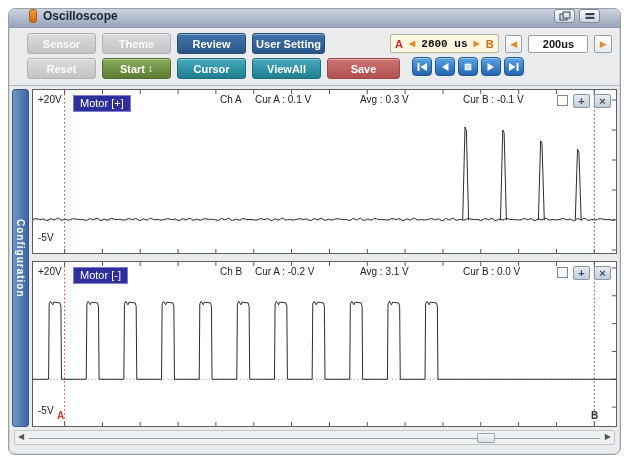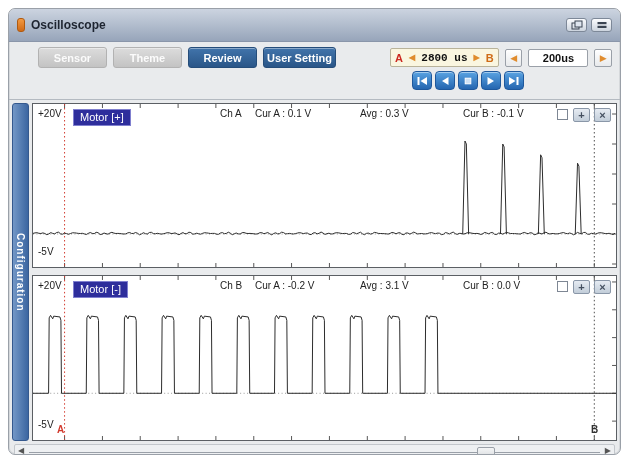--- a/index.html
+++ b/index.html
@@ -1,32 +1,32 @@
 <!DOCTYPE html>
 <html><head>
 <meta charset="utf-8">
 <style>
   * { margin:0; padding:0; box-sizing:border-box; }
   body { width:629px; height:465px; background:#fff; font-family:"Liberation Sans", sans-serif; position:relative; }
   .window { position:absolute; left:8px; top:8px; width:613px; height:447px; background:#e9ebed;
             border:1px solid #9aa0a8; border-radius:7px; overflow:hidden; box-shadow:0 0 0 1px #d5d8db inset; }
 
   
-  .titlebar { height:33px; display:flex; align-items:center; padding:0 8px; gap:6px;
+  .titlebar { height:19px; display:flex; align-items:flex-start; padding:0 20px; gap:6px;
               background:linear-gradient(#ccd4e0,#97a5ba); border-bottom:1px solid #8a96aa;
               border-radius:6px 6px 0 0; }
   .app-icon { width:8px; height:14px; border-radius:3px; background:linear-gradient(#f29a42,#d06a16);
               border:1px solid #b05a10; }
   .title-text { font-size:12px; font-weight:bold; color:#1d2430; }
   .win-btns { margin-left:auto; display:flex; gap:4px; }
   .win-btn { width:21px; height:14px; border:1px solid #7d8898; border-radius:3px;
              background:linear-gradient(#fbfcfe,#ccd4de); display:flex; align-items:center; justify-content:center; }
 
   
-  .toolbar { position:relative; height:58px; padding:5px 4px 4px 29px; border-bottom:1px solid #b4bac1; }
+  .toolbar { position:relative; height:58px; padding:5px 4px 4px 18px; border-bottom:1px solid #b4bac1; }
   .btn-row { display:flex; gap:6px; margin-bottom:4px; }
   .tb-btn { width:69px; height:21px; border-radius:3px; display:flex; align-items:center; justify-content:center;
             gap:3px; font-size:11px; font-weight:bold; color:#fff; cursor:default;
             box-shadow:inset 0 1px 0 rgba(255,255,255,.4); }
   .tb-gray  { background:linear-gradient(#dcdcdc,#c3c3c3); border:1px solid #b2b2b2; color:#fbfbfb; }
   .tb-teal  { background:linear-gradient(#46a9bd,#1e7f90); border:1px solid #1a6d7b; }
   .tb-blue  { background:linear-gradient(#4174ab,#2a5688); border:1px solid #254d7a; }
   .tb-green { background:linear-gradient(#88ab5c,#5c7d33); border:1px solid #52702d; }
   .tb-red   { background:linear-gradient(#cd7474,#b25151); border:1px solid #9f4747; }
   .tb-wide  { width:73px; }
@@ -127,20 +127,38 @@
           <span>Sensor</span>
         </div>
       <div class="tb-btn tb-gray">
           <span>Theme</span>
         </div>
       <div class="tb-btn tb-blue">
           <span>Review</span>
         </div>
       <div class="tb-btn tb-blue tb-wide">
           <span>User Setting</span>
+        </div>
+    </div>
+    <div class="btn-row">
+      <div class="tb-btn tb-gray">
+          <span>Reset</span>
+        </div>
+      <div class="tb-btn tb-green">
+        <span>Start</span>
+        <span class="spin">↕</span>
+      </div>
+      <div class="tb-btn tb-teal">
+          <span>Cursor</span>
+        </div>
+      <div class="tb-btn tb-teal">
+          <span>ViewAll</span>
+        </div>
+      <div class="tb-btn tb-red tb-wide">
+          <span>Save</span>
         </div>
     </div>
 
     <div class="tb-right">
       <div class="range-row">
         <div class="range-box">
           <span class="lab-a">A</span>
           <span class="rng-arrow">◀</span>
           <span class="range-val">2800 us</span>
           <span class="rng-arrow">▶</span>

